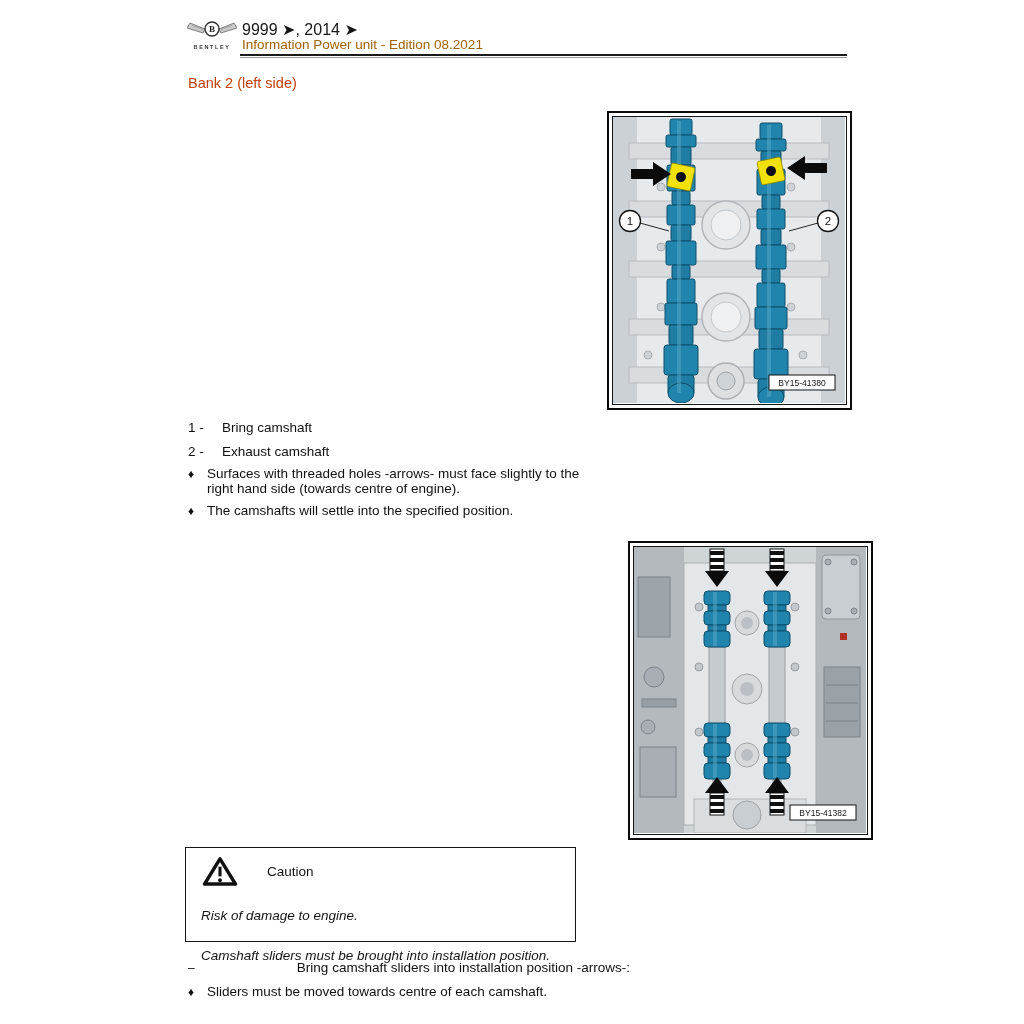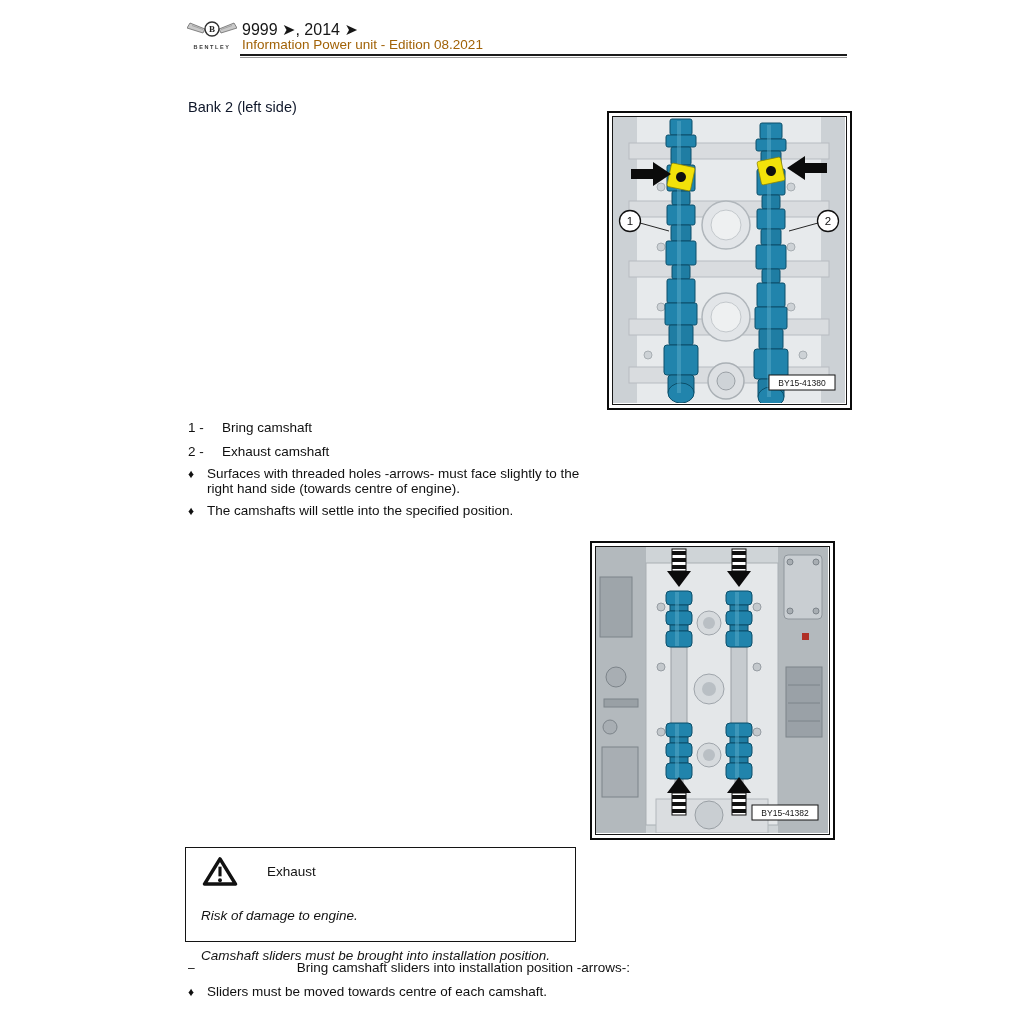--- a/index.html
+++ b/index.html
@@ -8,27 +8,27 @@
 
   
   .logo{position:absolute;left:187px;top:19px;width:50px;text-align:center;}
   .brand{font-size:5.5px;letter-spacing:1.6px;color:#3a3a3a;margin-top:-1px;font-weight:bold;}
   .hline1{position:absolute;left:242px;top:20px;font-size:16px;color:#161616;}
   .hline2{position:absolute;left:242px;top:37px;font-size:13.5px;color:#a16207;}
   .rule{position:absolute;left:240px;top:54px;width:607px;height:4px;}
   .rule .r1{height:2px;background:#1b1b1b;}
   .rule .r2{height:1px;background:#9a9a9a;margin-top:1px;}
 
-  .section-title{position:absolute;left:188px;top:99px;font-size:14.5px;color:#0f172a;}
+  .section-title{position:absolute;left:188px;top:75px;font-size:14.5px;color:#c2410c;}
 
   
   .fig{position:absolute;width:245px;height:299px;border:2.5px solid #0b0b0b;padding:3px;box-sizing:border-box;background:#fff;}
   .fig-inner{width:100%;height:100%;border:1px solid #161616;box-sizing:border-box;overflow:hidden;}
   .fig1{left:607px;top:111px;}
-  .fig2{left:590px;top:541px;}
+  .fig2{left:628px;top:541px;}
   .fig svg{display:block;}
   .fig-label{font-size:8.5px;fill:#141414;font-family:"Liberation Sans",sans-serif;}
   .callout-num{font-size:11.5px;fill:#101010;font-family:"Liberation Sans",sans-serif;}
 
   
   .legend-row{position:absolute;left:188px;font-size:13.5px;color:#101010;}
   .legend-num{display:inline-block;width:34px;}
   .bullet-row{position:absolute;left:188px;font-size:13.5px;color:#101010;display:flex;}
   .bullet-marker{width:19px;flex:0 0 19px;font-size:12px;padding-top:1px;}
   .bullet-text{width:382px;line-height:15px;}
@@ -235,21 +235,21 @@
     </div>
   </div>
 
   <div class="caution">
     <div class="caution-head">
       <svg width="38" height="33" viewBox="0 0 38 34">
         <path d="M19,4 L35,30 L3,30 Z" fill="#ffffff" stroke="#111" stroke-width="3.6" stroke-linejoin="round"></path>
         <rect x="17.4" y="12" width="3.2" height="10" fill="#111"></rect>
         <circle cx="19" cy="26" r="2" fill="#111"></circle>
       </svg>
-      <span class="caution-title">Exhaust</span>
+      <span class="caution-title">Caution</span>
     </div>
     <div class="caution-line cl1">Risk of damage to engine.</div>
     <div class="caution-line cl2">Camshaft sliders must be brought into installation position.</div>
   </div>
 
   <div class="bullet-row" style="top:960px;">
     <span class="bullet-marker dash-marker">–</span>
     <span class="bullet-text" style="width:420px;text-align:right;">Bring camshaft sliders into installation position -arrows-:</span>
   </div>
   <div class="bullet-row" style="top:984px;">

